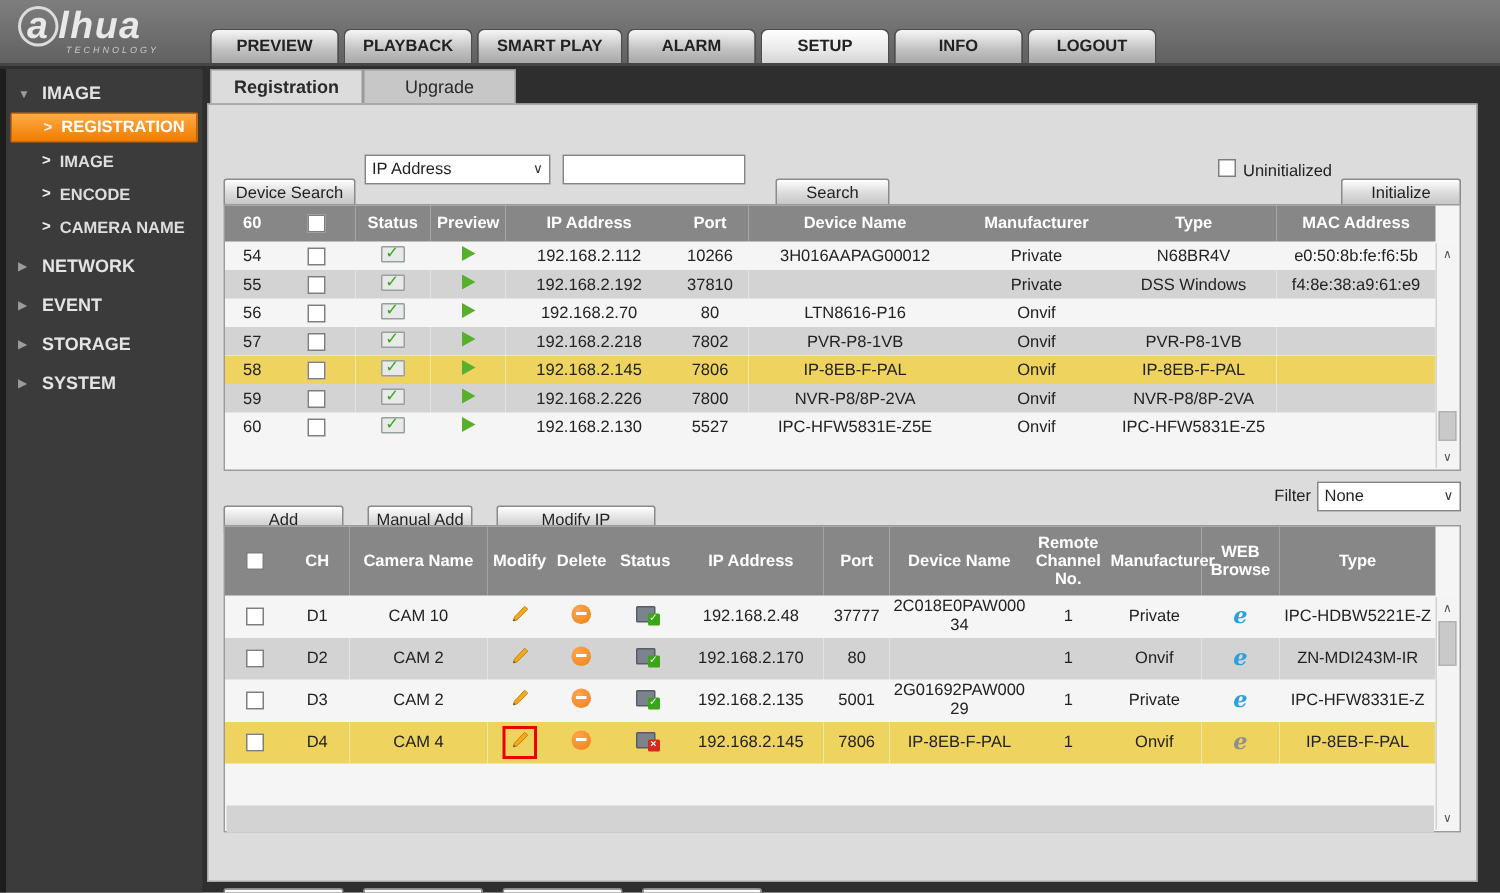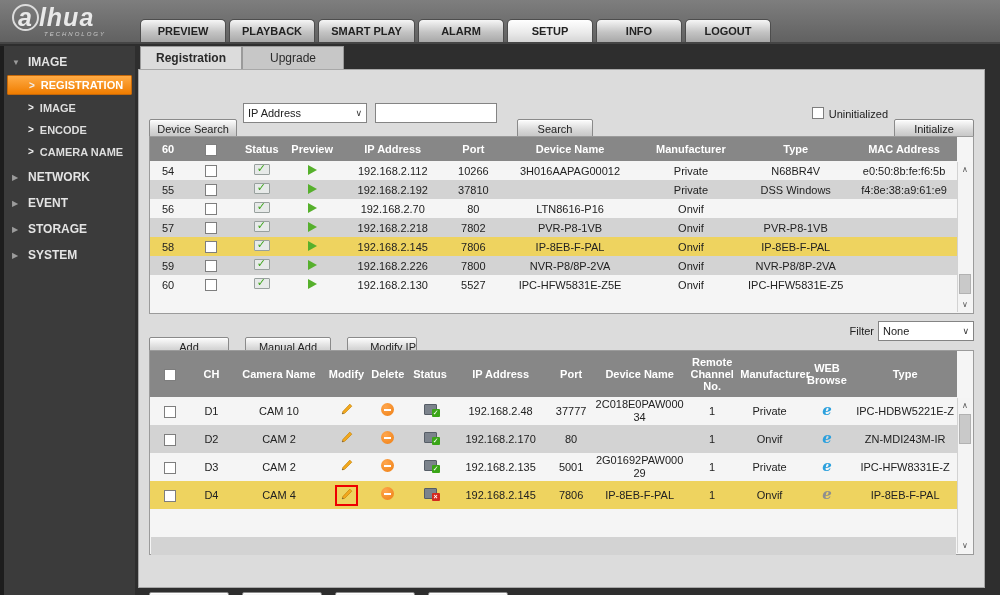--- a/index.html
+++ b/index.html
@@ -306,22 +306,22 @@
         </table>
         <div class="vscroll">
           <span class="up">∧</span>
           <div class="thumb"></div>
           <span class="down">∨</span>
         </div>
       </div>
 
       <div class="acts">
         <div class="btn" style="width:80px;">Add</div>
-        <div class="btn" style="width:86px;">Manual Add</div>
-        <div class="btn" style="width:70px;text-align:right;">Modify IP</div>
+        <div class="btn" style="width:70px;">Manual Add</div>
+        <div class="btn" style="width:106px;">Modify IP</div>
         <div class="filter-g">
           <span class="lbl">Filter</span>
           <div class="sel" style="width:96px;">
             <span>None</span>
             <span class="caret">∨</span>
           </div>
         </div>
       </div>
 
       <div class="tbl-wrap" id="t2-wrap">

